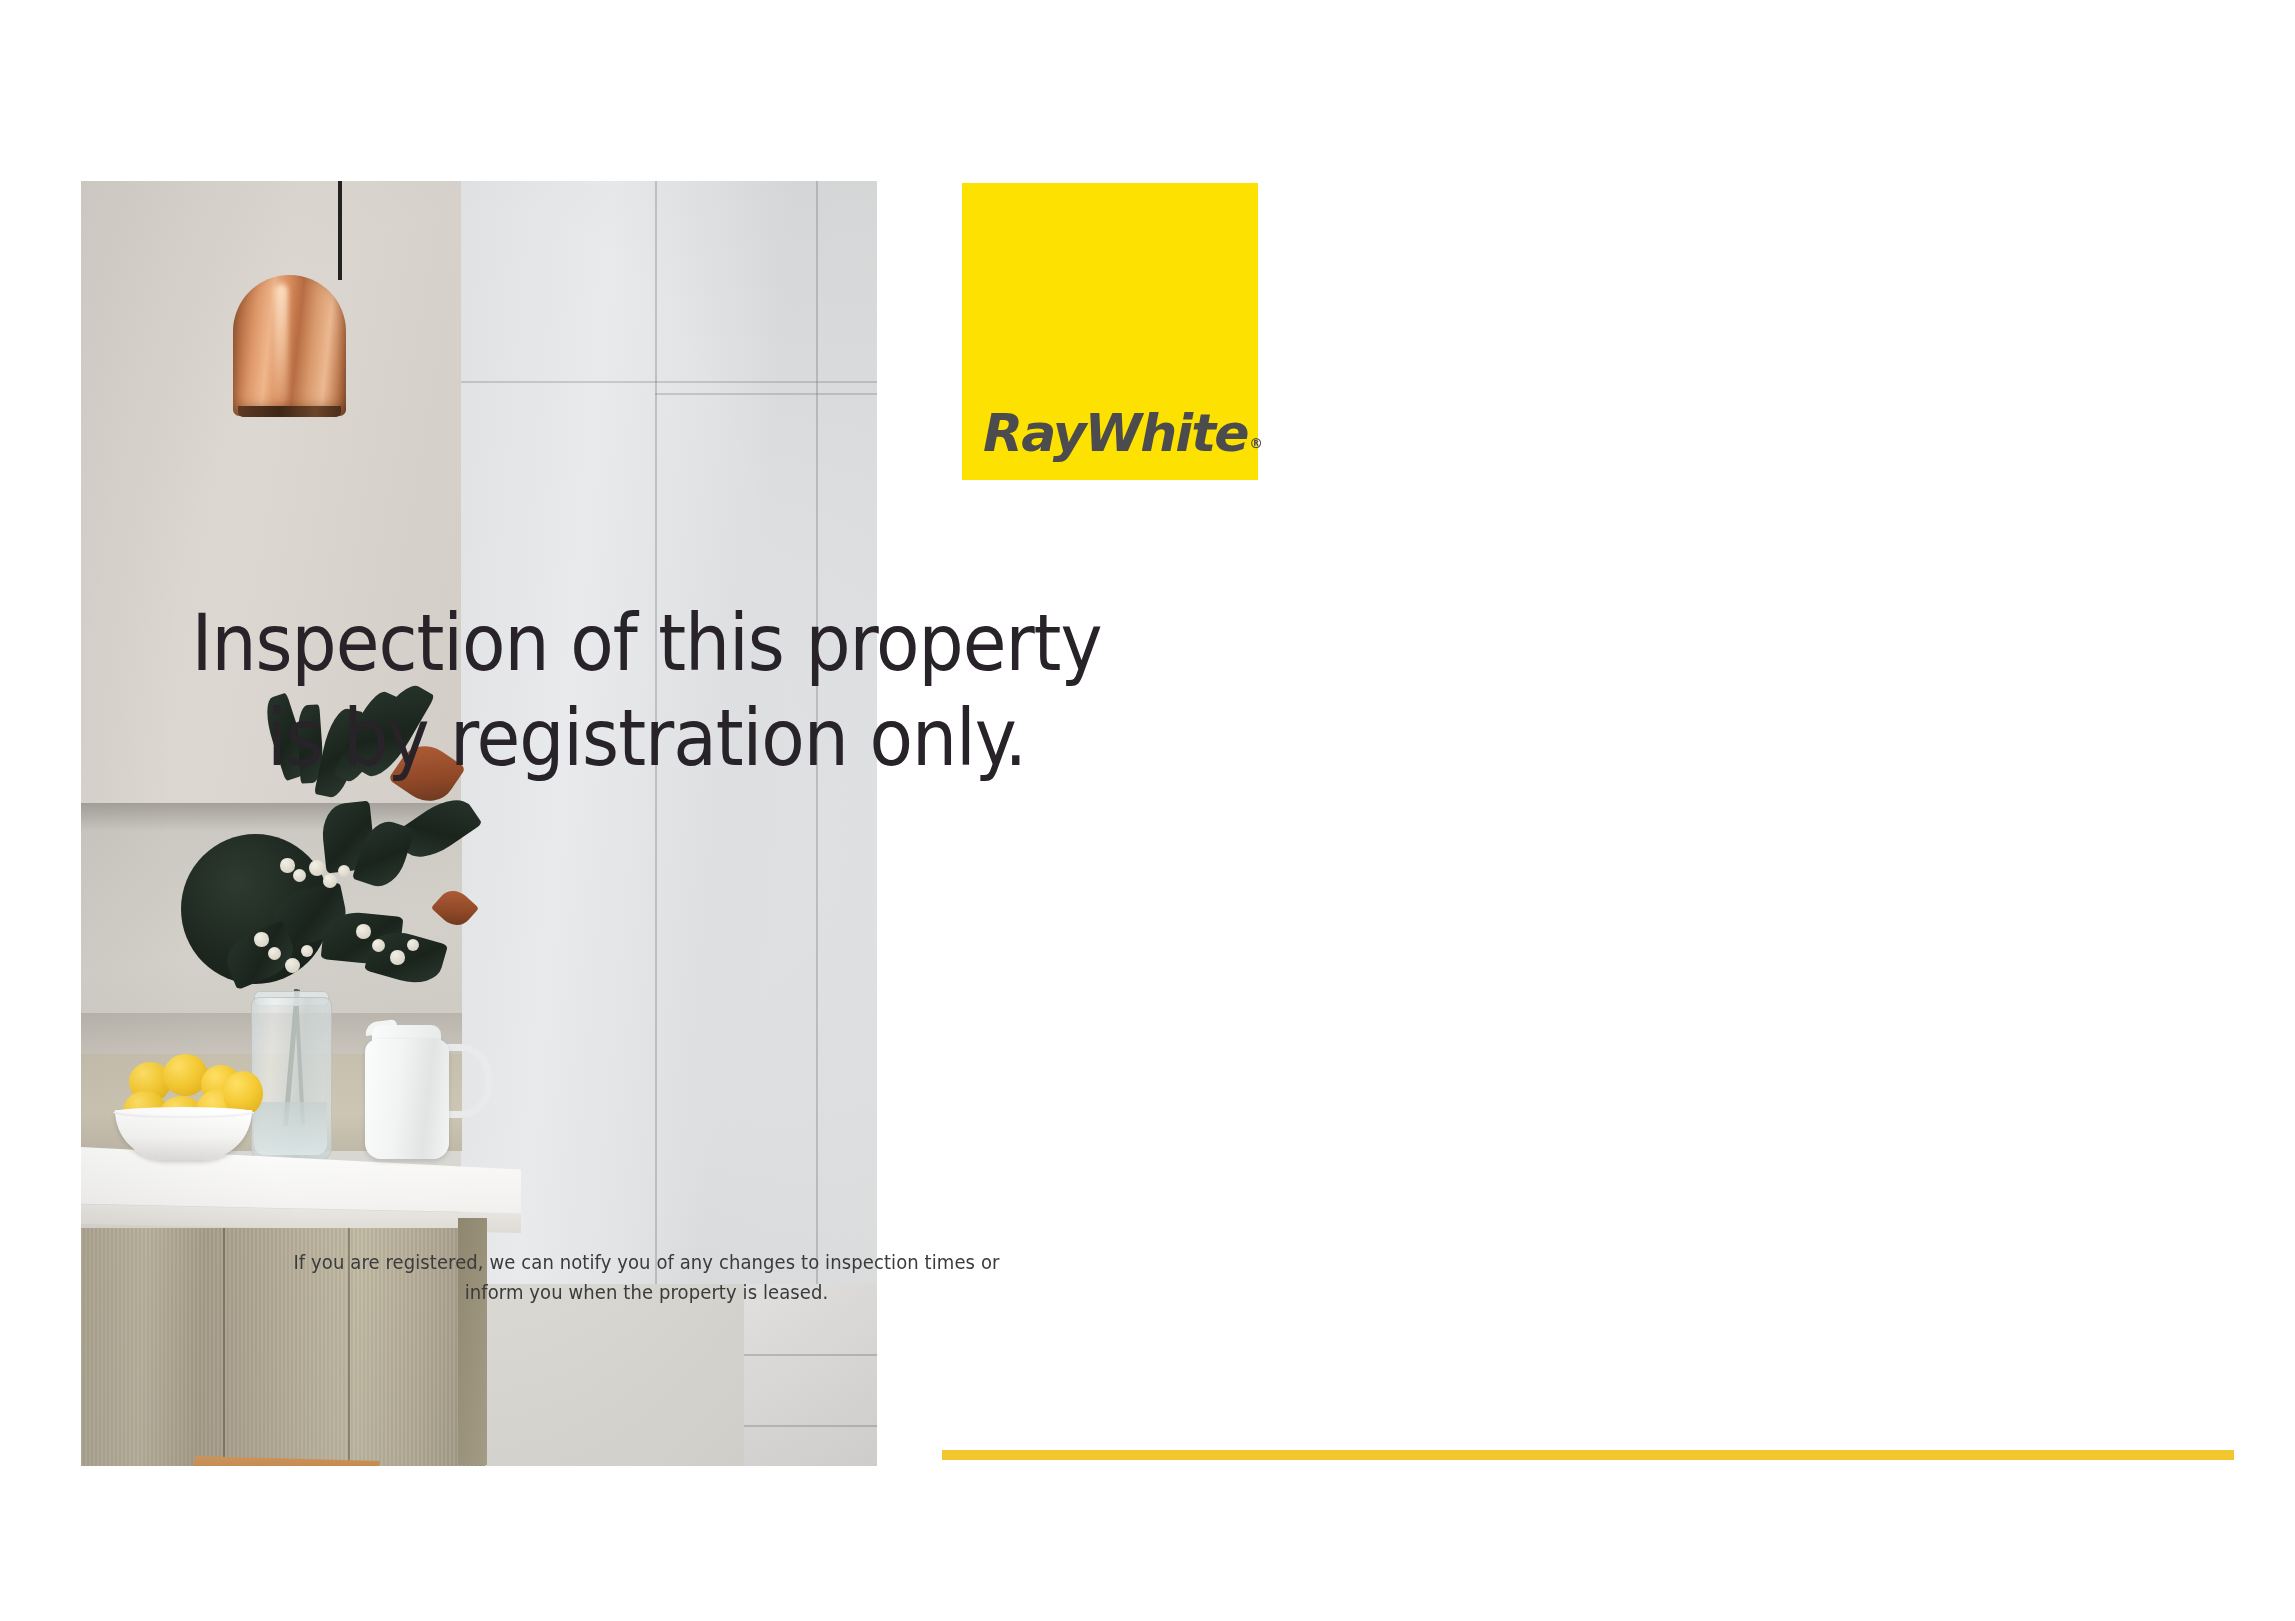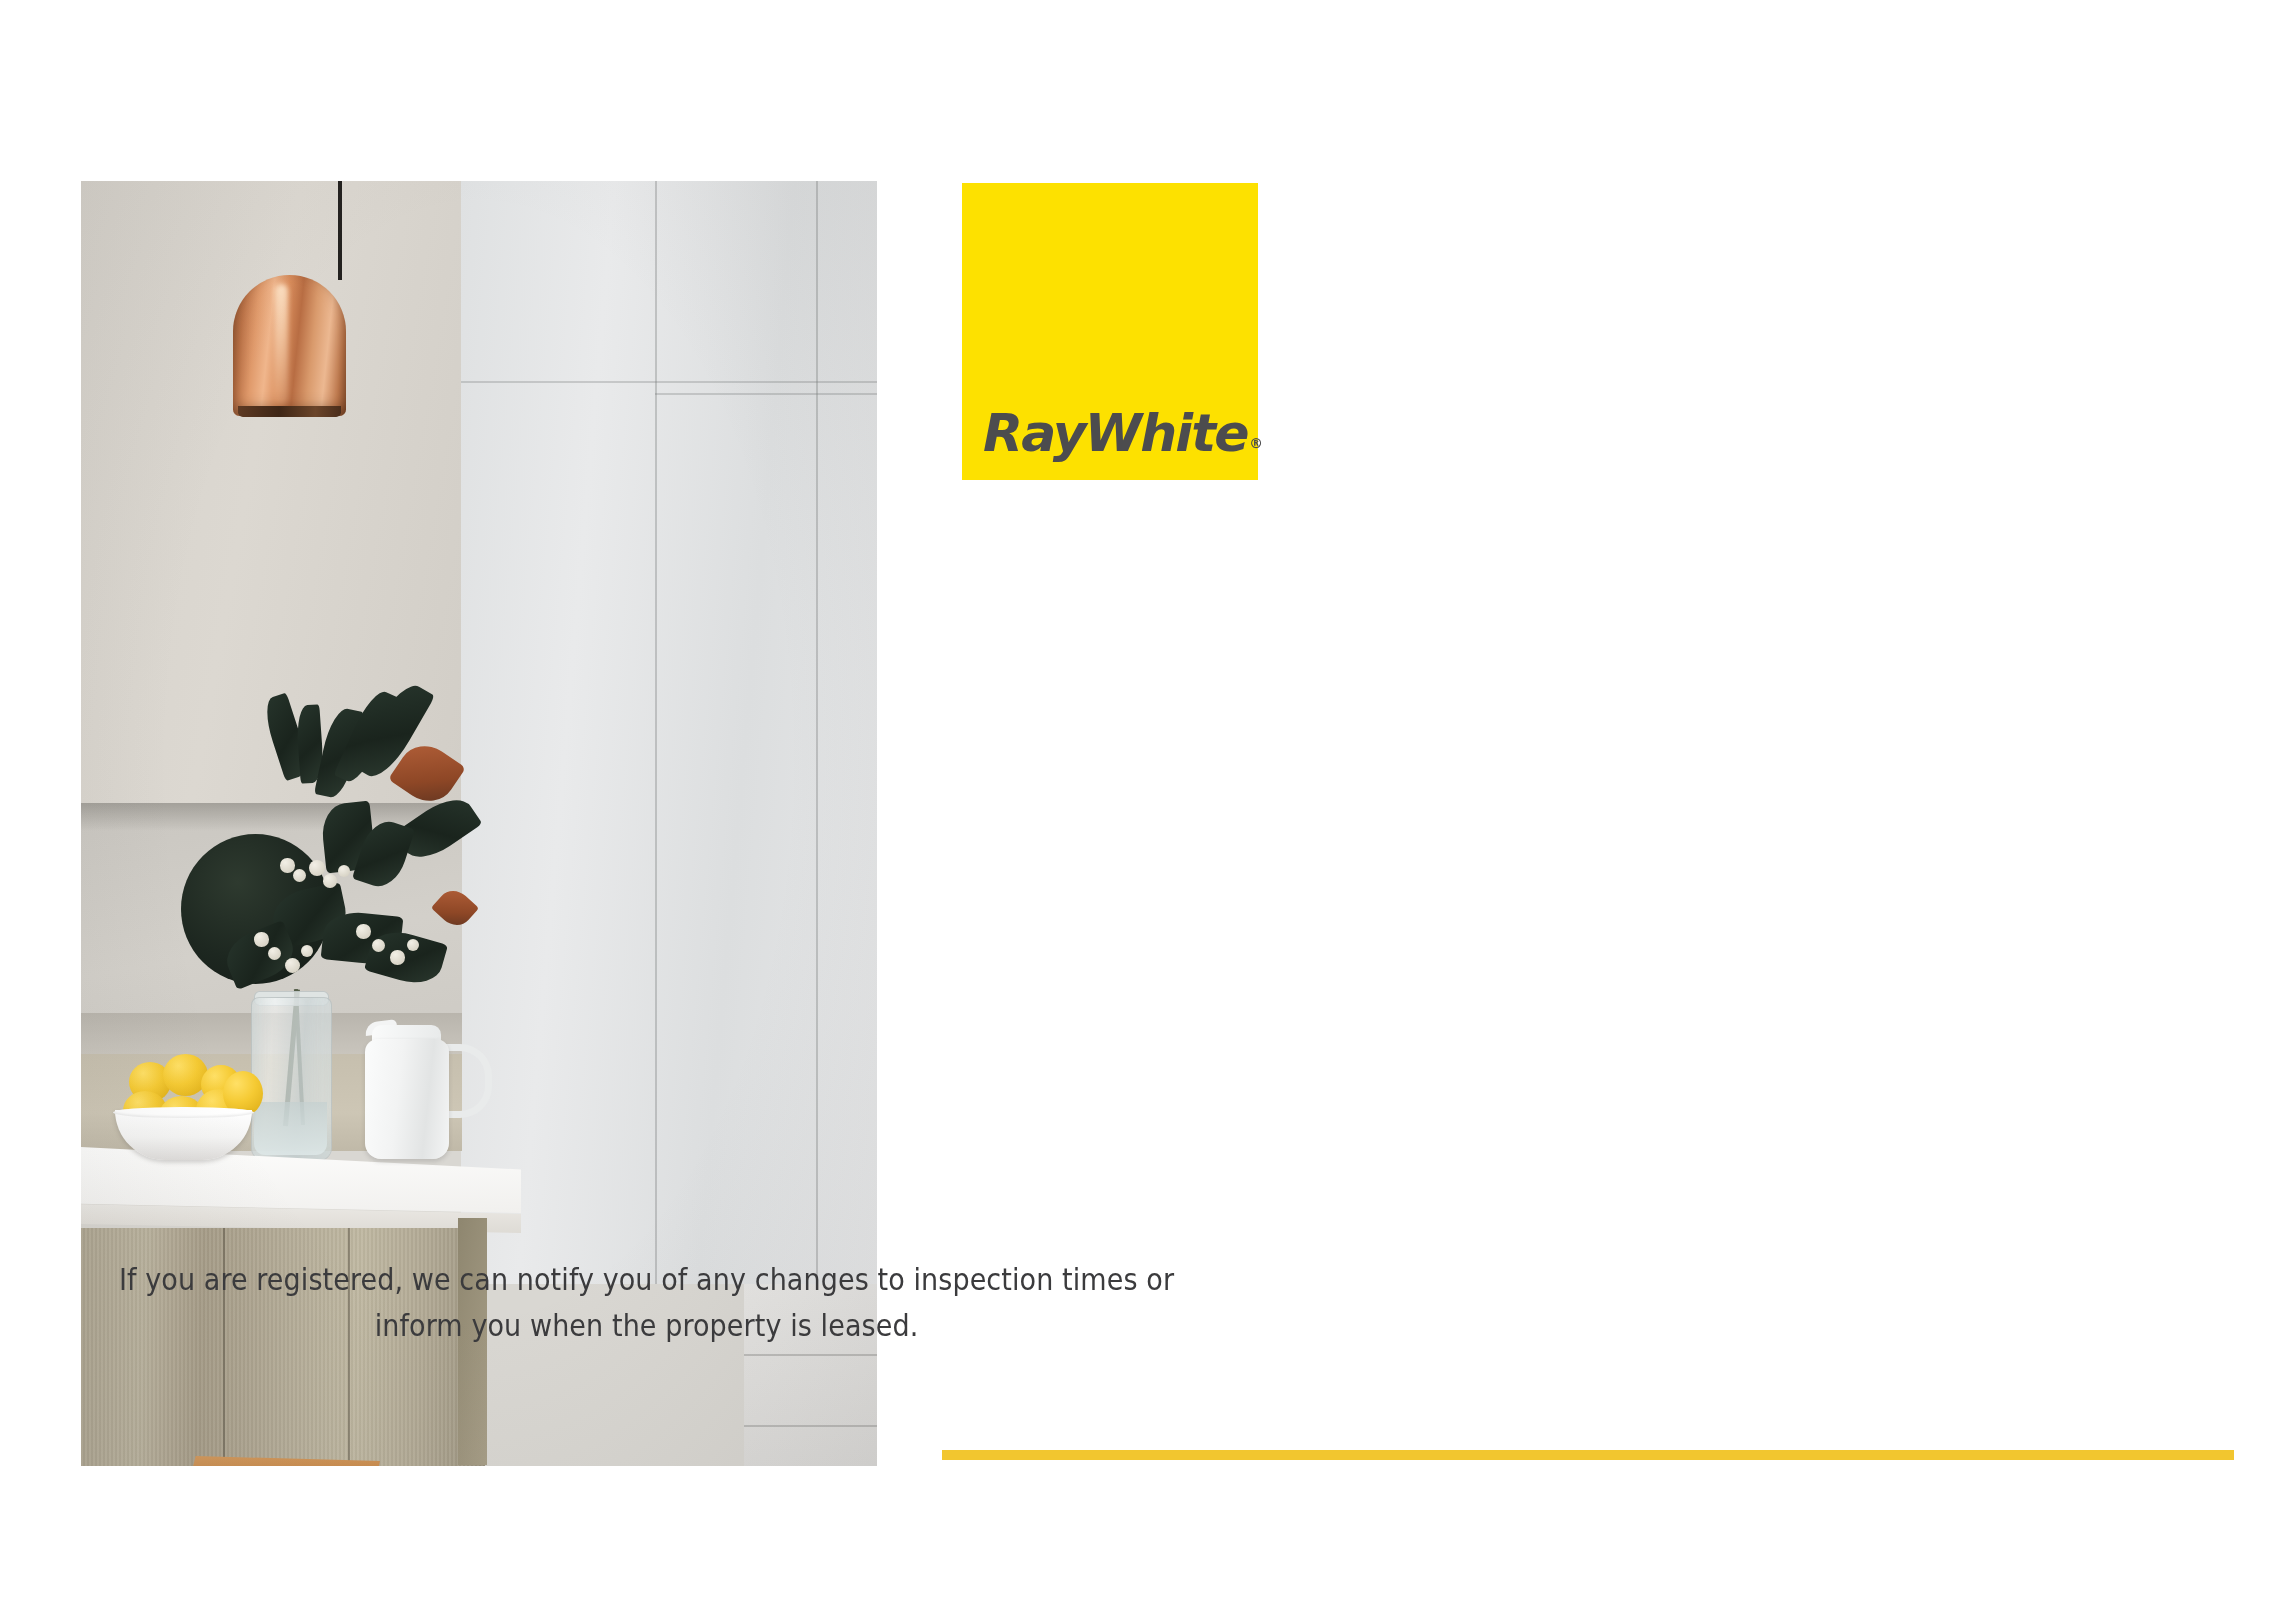--- a/index.html
+++ b/index.html
@@ -301,21 +301,21 @@
   .instruction-line:last-child { margin-bottom: 0; }
 
   #note-block {
     position: absolute;
     left: 0;
     top: 1227px;
     width: 1293px;
     text-align: center;
     font-family: "DejaVu Sans Condensed", "Liberation Sans Narrow", "Liberation Sans", sans-serif;
     font-weight: 400;
-    font-size: 30px;
+    font-size: 20px;
     line-height: 1.52;
     letter-spacing: 0.1px;
     color: #3b3b3d;
     white-space: pre-line;
   }
 
   #divider-rule {
     position: absolute;
     left: 942px;
     top: 1450px;
@@ -416,20 +416,22 @@
 
     <div class="ph-layer ph-stool-top"></div>
 
     <div class="ph-layer ph-grade"></div>
   </div>
 
   <div id="logo-block">
     <div id="logo-wordmark"><span>RayWhite</span><span id="logo-reg">®</span></div>
   </div>
 
+  <h1 id="headline">Inspection of this property
+is by registration only.</h1>
 
 
   <p id="note-block">If you are registered, we can notify you of any changes to inspection times or
 inform you when the property is leased.</p>
 
   <div id="divider-rule"></div>
 
 </div>
 
 

